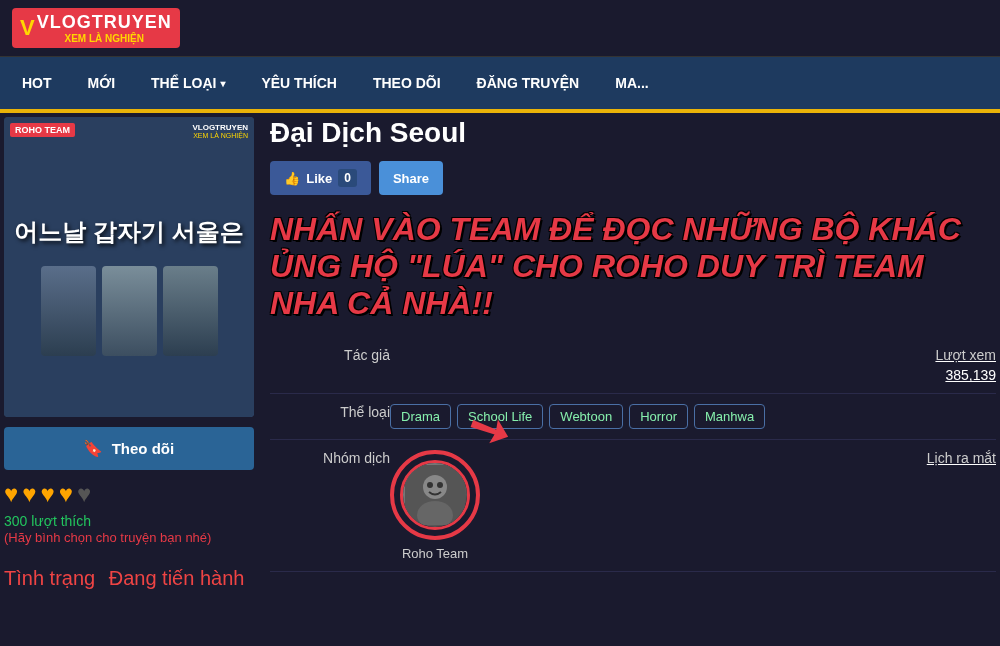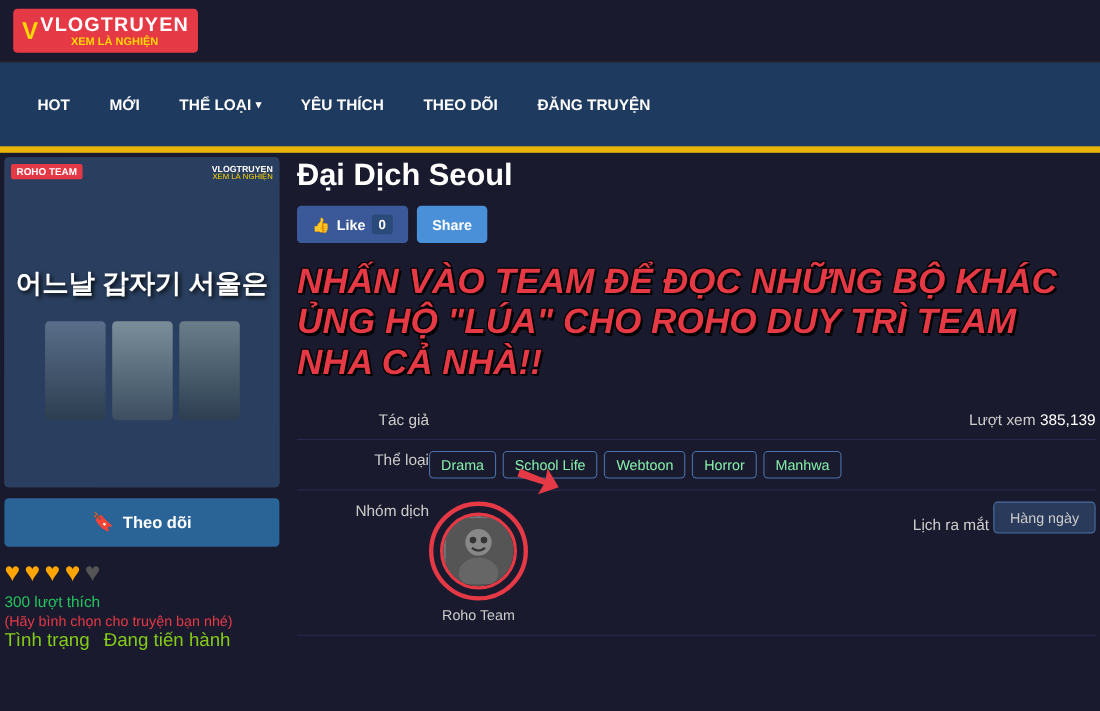--- a/index.html
+++ b/index.html
@@ -7,21 +7,21 @@
 
     
     .header { background: #1a1a2e; display: flex; align-items: center; justify-content: space-between; padding: 8px 12px; border-bottom: 1px solid #333; }
     .logo { display: flex; align-items: center; gap: 6px; }
     .logo-box { background: #e63946; padding: 4px 8px; border-radius: 4px; }
     .logo-text-main { color: #fff; font-weight: 900; font-size: 18px; letter-spacing: 1px; }
     .logo-text-sub { color: #ffd700; font-size: 10px; font-weight: bold; display: block; text-align: center; }
     .search-input { background: #fff; color: #333; border: none; padding: 8px 14px; border-radius: 4px; font-size: 14px; width: 220px; outline: none; }
 
     
-    .nav { background: #1e3a5f; display: flex; align-items: center; padding: 16px; border-bottom: 6px solid #eab308; }
+    .nav { background: #1e3a5f; display: flex; align-items: center; padding: 4px; border-bottom: 4px solid #eab308; }
     .nav-item { color: #fff; font-size: 14px; font-weight: bold; padding: 14px 18px; cursor: pointer; text-transform: uppercase; white-space: nowrap; }
     .nav-dropdown { display: flex; align-items: center; gap: 4px; }
     .dropdown-arrow { font-size: 10px; }
 
     
     .main { background: #1a1a2e; padding: 4px; }
     .content-wrapper { display: flex; gap: 16px; }
 
     
     .left-panel { width: 250px; flex-shrink: 0; }
@@ -36,40 +36,40 @@
     
     .stars { display: flex; gap: 4px; margin-top: 10px; }
     .star { color: #ffa500; font-size: 24px; }
 
     
     .vote-info { margin-top: 4px; }
     .vote-count { color: #22c55e; font-size: 14px; }
     .vote-hint { color: #e63946; font-size: 13px; }
 
     
-    .status-row { margin-top: 0; color: #84cc16; font-size: 17px; }
+    .status-row { margin-top: 22px; color: #ef4444; font-size: 20px; }
 
     
     .right-panel { flex: 1; }
     .manga-title { color: #fff; font-size: 28px; font-weight: bold; margin-bottom: 12px; }
 
     
     .action-buttons { display: flex; gap: 8px; margin-bottom: 16px; }
     .like-btn { background: #3b5998; color: #fff; border: none; padding: 8px 14px; border-radius: 4px; cursor: pointer; font-size: 13px; font-weight: bold; display: flex; align-items: center; gap: 6px; }
     .share-btn { background: #4a90d9; color: #fff; border: none; padding: 8px 14px; border-radius: 4px; cursor: pointer; font-size: 13px; font-weight: bold; }
     .like-count { background: #2a4a7a; padding: 2px 6px; border-radius: 3px; font-size: 12px; }
 
     
     .overlay-text { color: #e63946; font-size: 32px; font-weight: 900; line-height: 1.15; text-shadow: 2px 2px 0px #000, -1px -1px 0px #000, 1px -1px 0px #000, -1px 1px 0px #000; margin-bottom: 16px; font-style: italic; }
 
     
     .info-row { display: flex; align-items: flex-start; padding: 10px 0; border-bottom: 1px solid #2a2a4a; text-align: right; }
     .info-label { color: #ccc; font-size: 14px; width: 120px; flex-shrink: 0; }
     .info-value { color: #fff; font-size: 14px; flex: 1; }
-    .info-right { margin-left: auto; display: flex; flex-direction: row; align-items: flex-end; gap: 4px; }
+    .info-right { margin-left: auto; display: flex; flex-direction: column; align-items: flex-end; gap: 4px; text-decoration: underline; }
     .info-right-label { color: #ccc; font-size: 14px; }
     .info-right-value { color: #fff; font-size: 14px; }
 
     
     .tags { display: flex; gap: 6px; flex-wrap: wrap; }
     .tag { border: 1px solid #4a6fa5; color: #86efac; padding: 4px 10px; border-radius: 4px; font-size: 13px; cursor: pointer; }
 
     
     .release-badge { background: #2a3a5a; border: 1px solid #4a6fa5; color: #ccc; padding: 6px 14px; border-radius: 4px; font-size: 13px; }
 
@@ -102,20 +102,21 @@
 <nav class="nav">
   <div class="nav-item">HOT</div>
   <div class="nav-item">MỚI</div>
   <div class="nav-item nav-dropdown">
     <span>THỂ LOẠI</span>
     <span class="dropdown-arrow">▾</span>
   </div>
   <div class="nav-item">YÊU THÍCH</div>
   <div class="nav-item">THEO DÕI</div>
   <div class="nav-item">ĐĂNG TRUYỆN</div>
+  <div class="nav-item">MA...</div>
 </nav>
 
 <div class="main">
   <div class="content-wrapper">
 
     <div class="left-panel">
       <div class="cover-image">
         <div class="cover-img-inner">
           <span class="cover-badge">ROHO TEAM</span>
           <div style="position:absolute;top:6px;right:6px;text-align:right;">
@@ -210,19 +211,18 @@
                   </svg>
                 </div>
               </div>
             </div>
             <span class="group-name">Roho Team</span>
           </div>
         </div>
 
         <div class="info-right">
           <span class="info-right-label">Lịch ra mắt</span>
-          <span class="release-badge">Hàng ngày</span>
         </div>
       </div>
 
     </div>
   </div>
 </div>
 
 </body></html>

